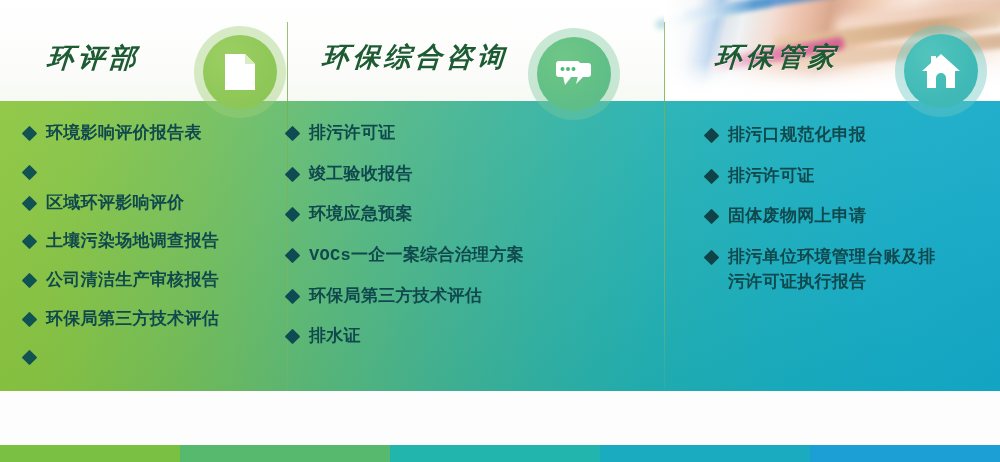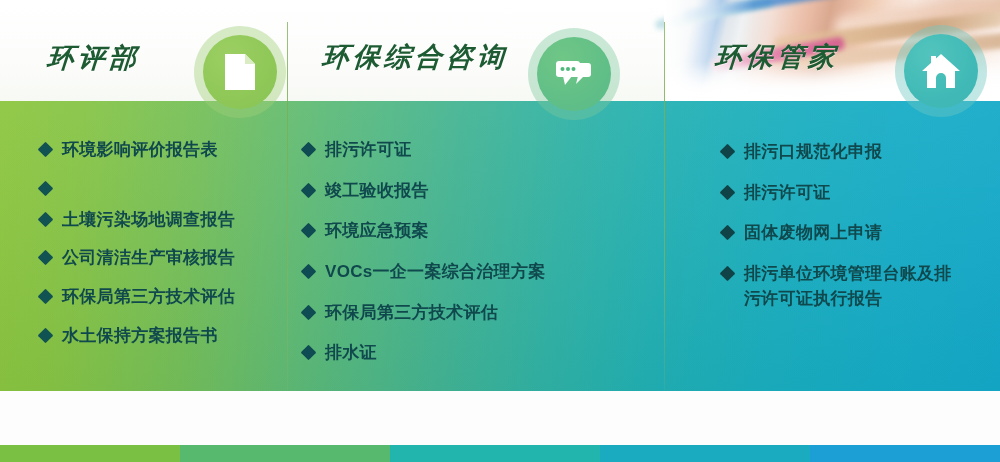--- a/index.html
+++ b/index.html
@@ -202,22 +202,23 @@
   #col-3 .icon-ring  { background: rgba(110,200,196,0.42); }
 
   .icon-badge svg { position: relative; z-index: 2; display: block; }
 
   
   .item-list {
     position: absolute;
     left: 0;
     width: 100%;
     list-style: none;
-    margin: 16px;
+    margin: 0;
     padding: 0;
+    font-family: Liberation Mono, monospace;
   }
   #col-1 .item-list { top: 124px; padding-left: 24px; }
   #col-2 .item-list { top: 124px; }
   #col-3 .item-list { top: 126px; padding-left: 42px; }
 
   .list-item {
     display: flex;
     align-items: flex-start;
     color: #134b4a;
     font-weight: bold;
@@ -304,33 +305,36 @@
     <ul class="item-list">
       <li class="list-item">
         <span class="bullet-diamond"></span>
         <span class="item-text">环境影响评价报告表</span>
       </li>
       <li class="list-item">
         <span class="bullet-diamond"></span>
       </li>
       <li class="list-item">
         <span class="bullet-diamond"></span>
+        <span class="item-text">区域环评影响评价</span>
+      </li>
+      <li class="list-item">
+        <span class="bullet-diamond"></span>
         <span class="item-text">土壤污染场地调查报告</span>
       </li>
       <li class="list-item">
         <span class="bullet-diamond"></span>
         <span class="item-text">公司清洁生产审核报告</span>
       </li>
       <li class="list-item">
         <span class="bullet-diamond"></span>
         <span class="item-text">环保局第三方技术评估</span>
       </li>
       <li class="list-item">
         <span class="bullet-diamond"></span>
-        <span class="item-text">水土保持方案报告书</span>
       </li>
     </ul>
   </div>
 
   <div class="column" id="col-2">
     <div class="col-title">环保综合咨询</div>
 
     <div class="icon-badge">
       <span class="icon-ring"></span>
       <svg width="40" height="34" viewBox="0 0 40 34">

